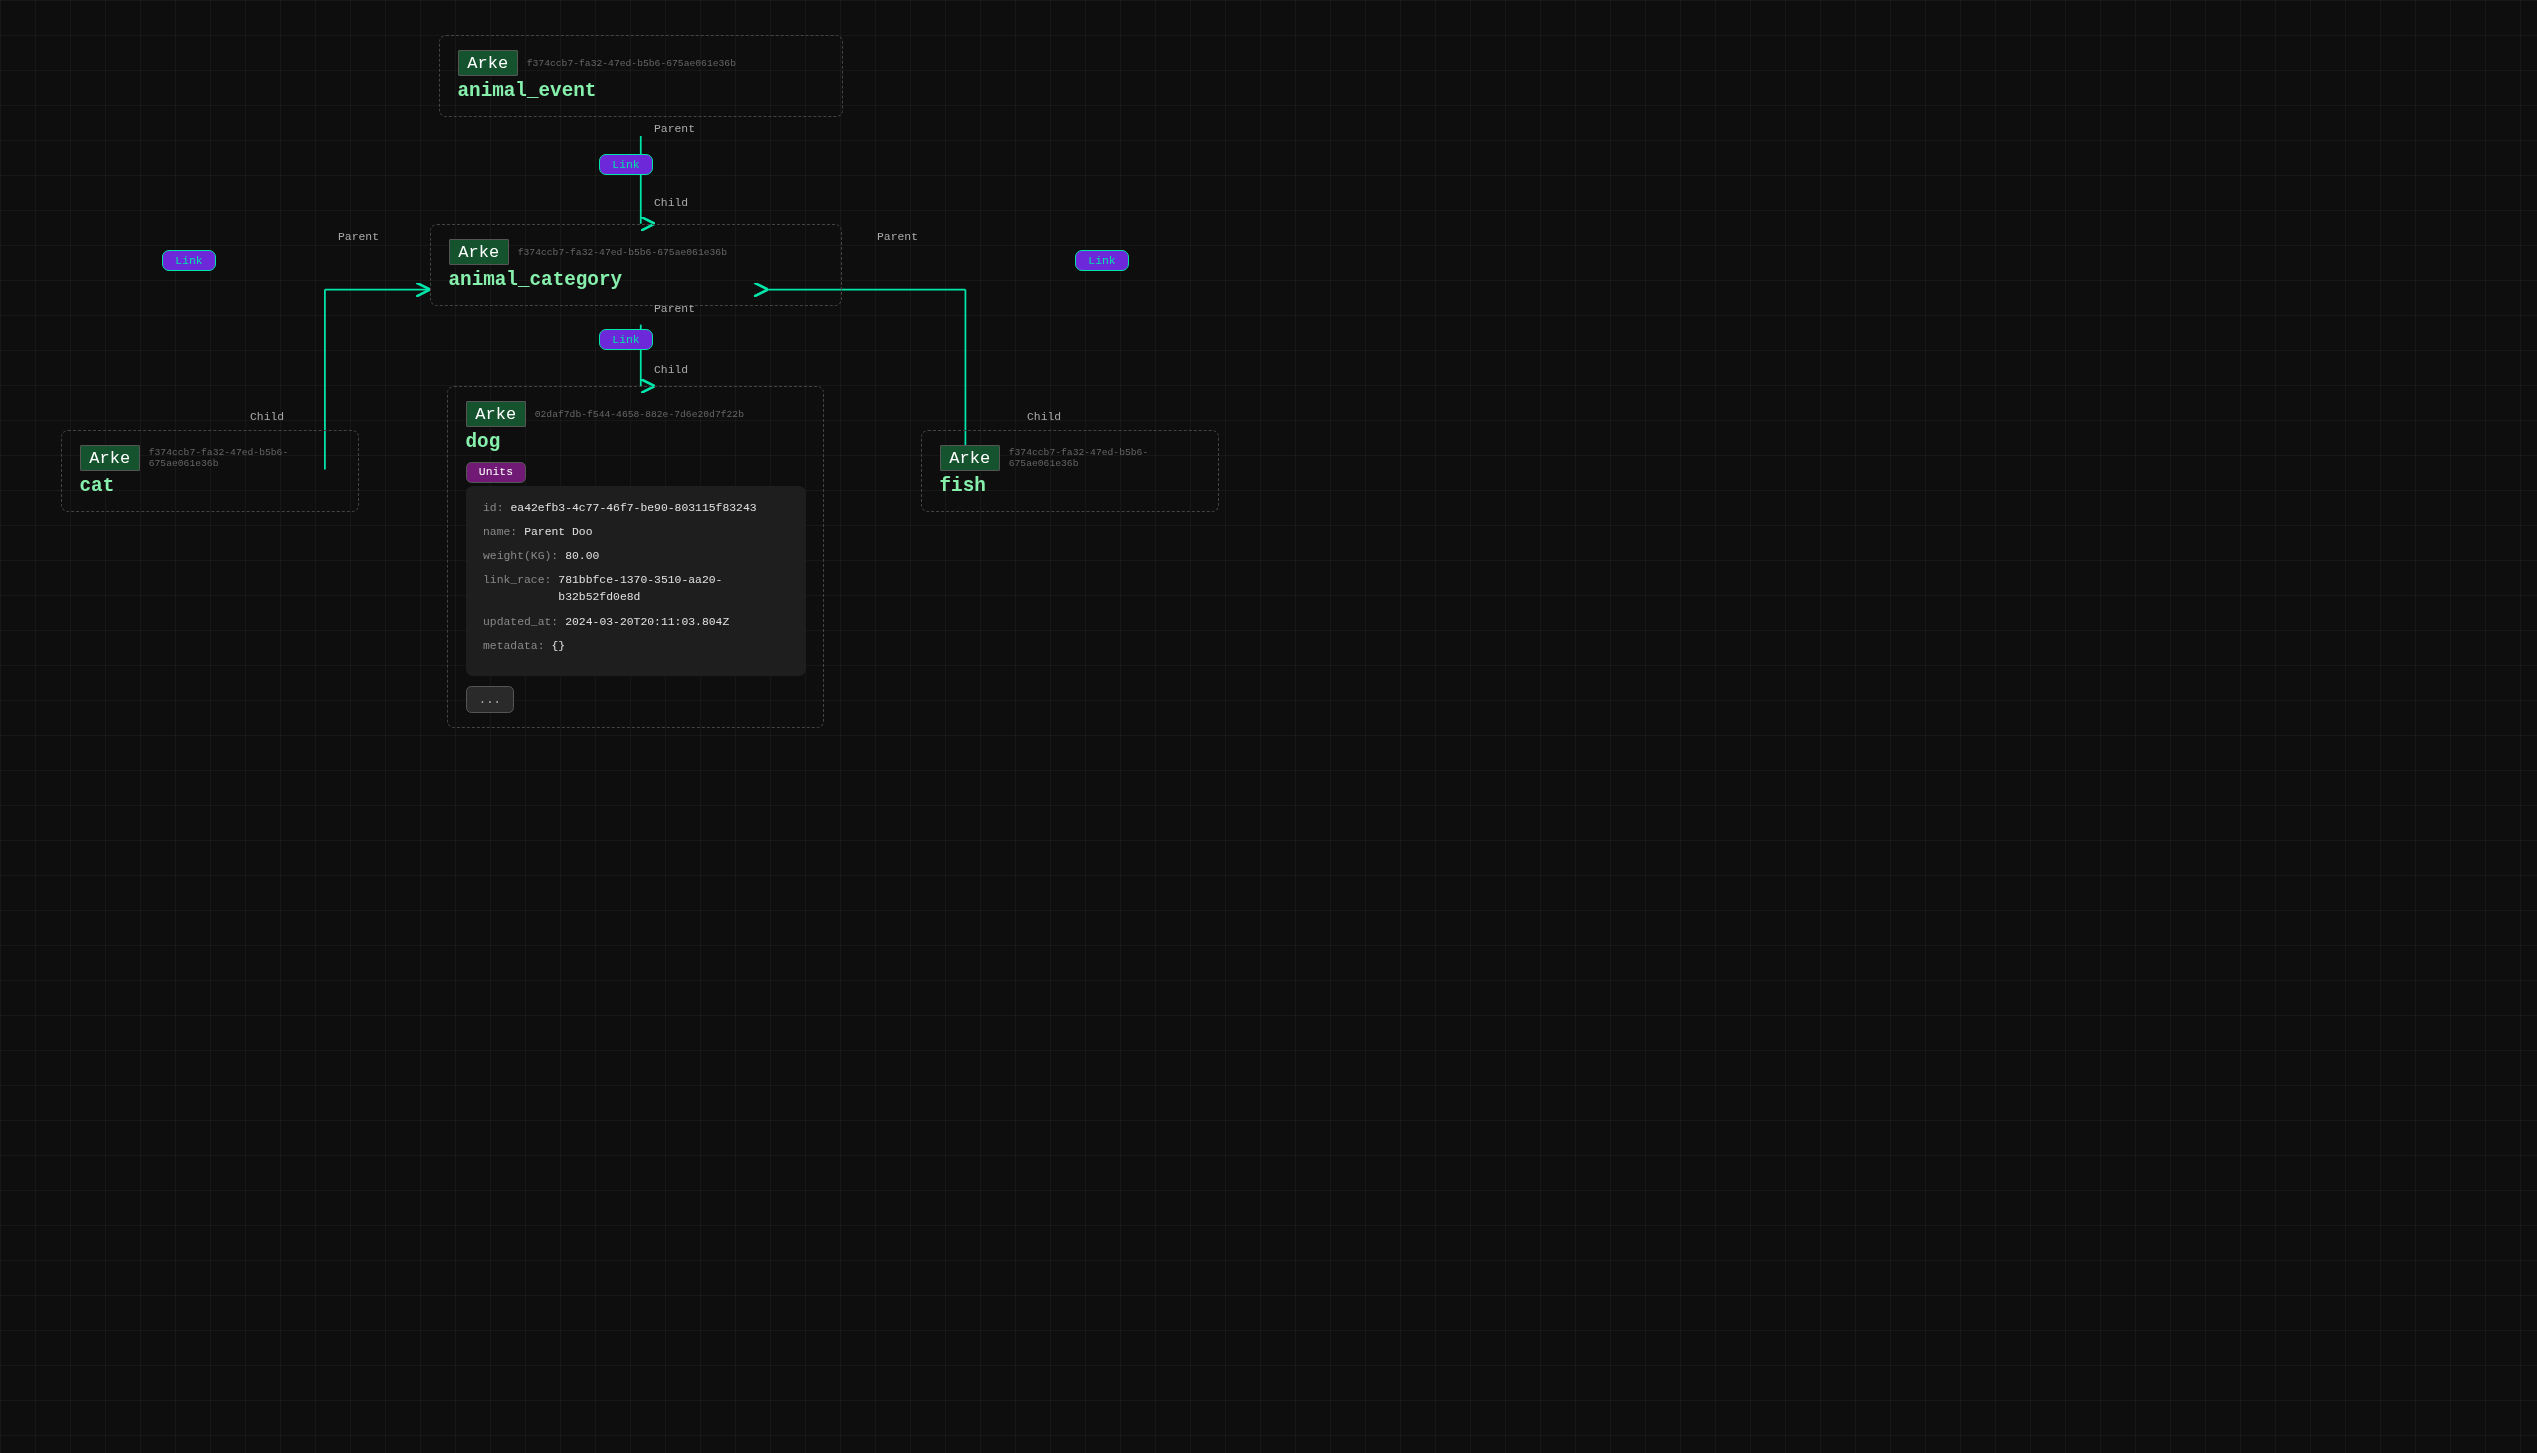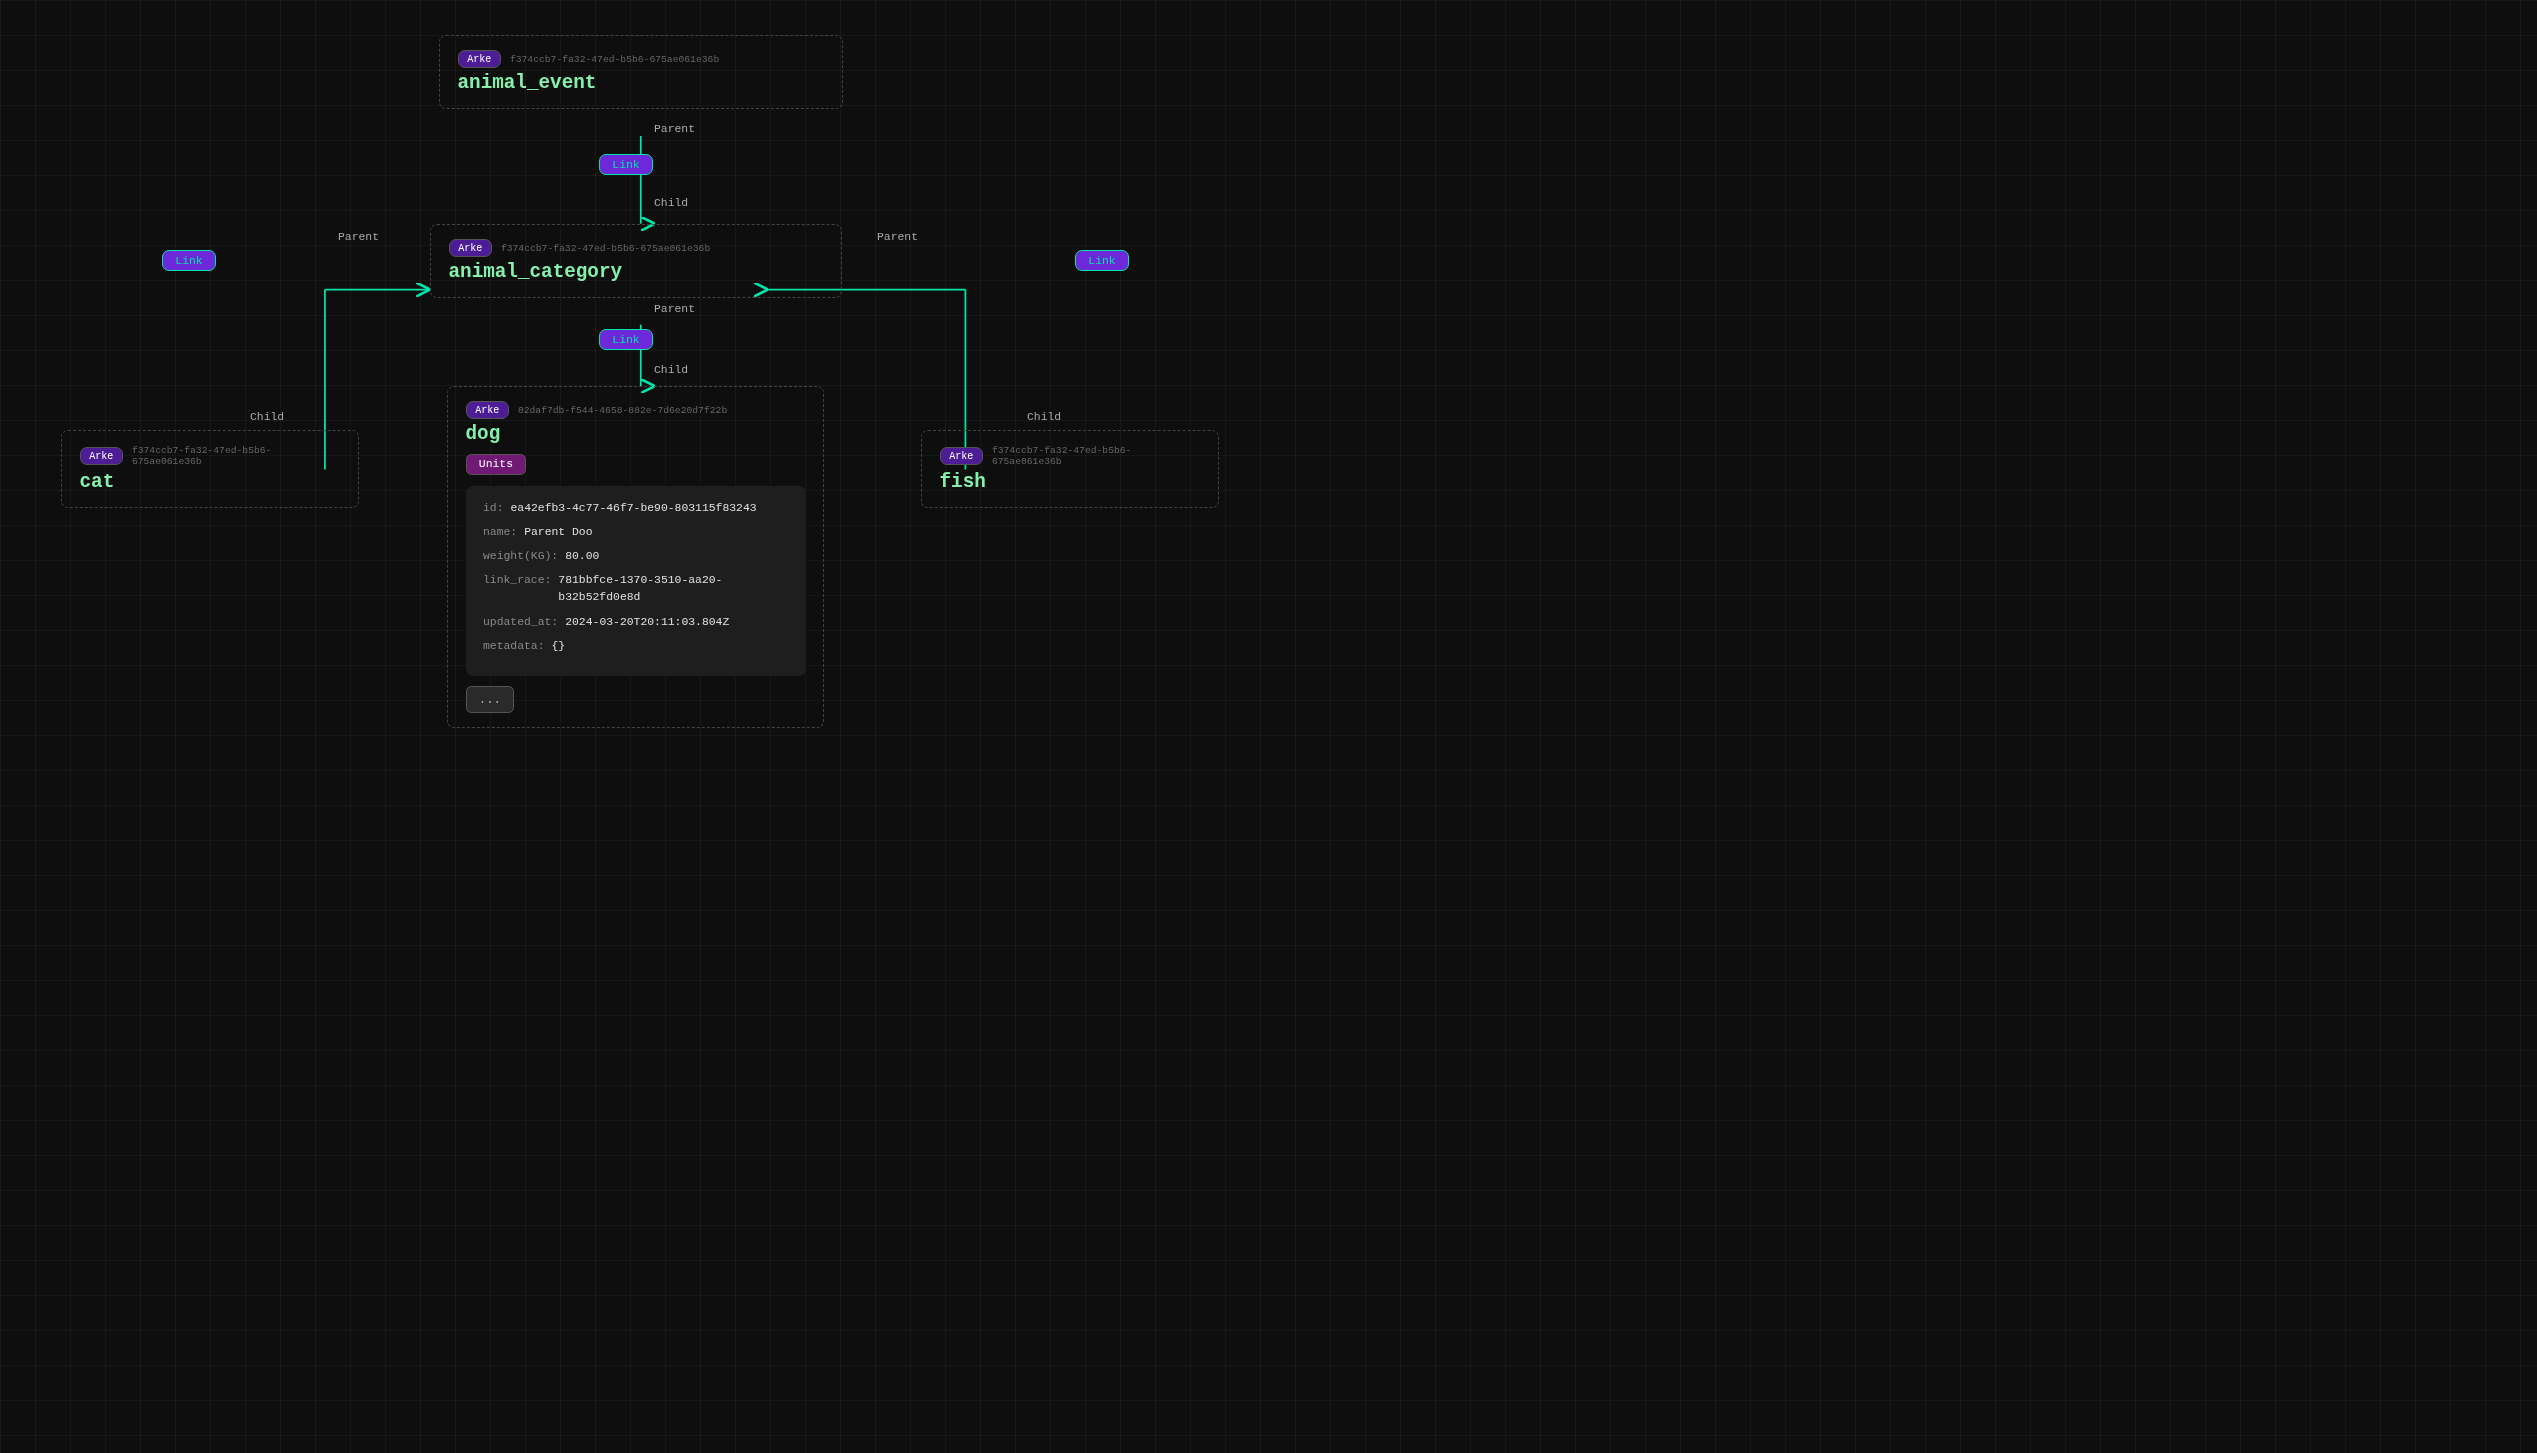--- a/index.html
+++ b/index.html
@@ -40,25 +40,25 @@
     }
 
     .node-header {
       display: flex;
       align-items: center;
       gap: 8.8px;
       margin-bottom: 3.5px;
     }
 
     .arke-badge {
-      background: #4c1d95;
+      background: #14532d;
       border: 0.9px solid #555;
-      border-radius: 7px;
+      border-radius: 1px;
       color: #fff;
-      font-size: 10px;
+      font-size: 17px;
       padding: 2.6px 8.8px;
       font-family: 'Courier New', monospace;
       white-space: nowrap;
     }
 
     .node-uuid {
       color: #666;
       font-size: 9.7px;
       font-family: 'Courier New', monospace;
     }
@@ -120,21 +120,21 @@
       padding: 3.5px 12.3px;
       font-family: 'Courier New', monospace;
       margin-top: 8.8px;
       display: inline-block;
     }
 
     .data-panel {
       background: #1e1e1e;
       border-radius: 7px;
       padding: 14px 17.5px;
-      margin-top: 11px;
+      margin-top: 3px;
     }
 
     .data-row {
       display: flex;
       gap: 7px;
       margin-bottom: 7px;
       font-size: 11.4px;
       font-family: 'Courier New', monospace;
       line-height: 1.5;
     }

